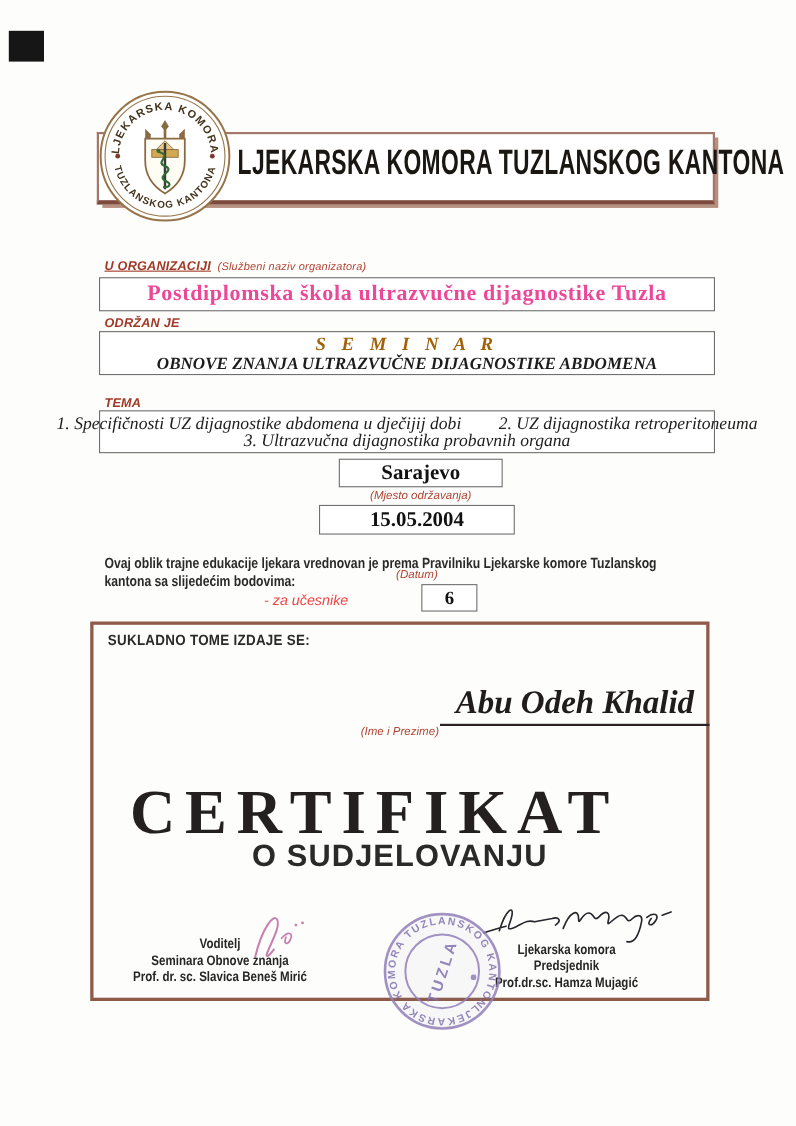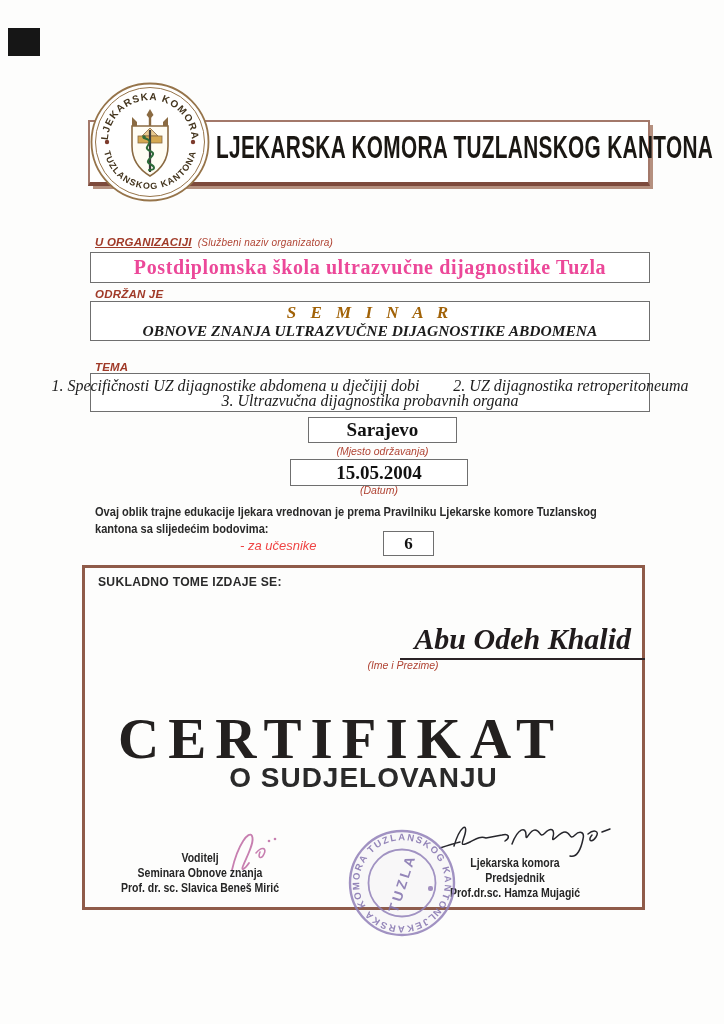--- a/index.html
+++ b/index.html
@@ -43,21 +43,21 @@
   .points-value{font-size:17px;font-weight:bold;color:#111;}
 
   
   .bigbox{left:82px;top:565px;width:563px;height:345px;border:3px solid #8f5b49;
           box-sizing:border-box;background:transparent;}
   .sukladno{left:98px;top:574px;font-size:13.5px;font-weight:bold;color:#2a2a2a;
             transform:scaleX(.9);transform-origin:left top;letter-spacing:.3px;}
   .name-row{left:82px;top:622px;width:563px;text-align:right;}
   .name{display:inline-block;font-family:"Liberation Serif",serif;font-weight:bold;font-style:italic;
         font-size:30px;color:#201b1c;border-bottom:2.5px solid #2b2326;padding:0 14px 2px 14px;}
-  .name-cap{left:82px;top:659px;width:642px;}
+  .name-cap{left:82px;top:659px;width:563px;}
   .cert-title{left:82px;top:706px;width:508px;text-align:center;font-family:"Liberation Serif",serif;
         font-weight:bold;font-size:57px;letter-spacing:9px;text-indent:9px;color:#23201f;}
   .cert-sub{left:82px;top:762px;width:563px;text-align:center;font-size:28px;font-weight:600;
         letter-spacing:1px;color:#2a2a2a;}
 
   
   .sig-block{font-size:12.5px;font-weight:bold;line-height:15px;color:#262626;text-align:center;
              transform:scaleX(.84);transform-origin:center top;}
   .sig-left{left:100px;top:851px;width:200px;}
   .sig-right{left:420px;top:856px;width:190px;}
@@ -127,21 +127,21 @@
   </div>
 
   <div class="abs fieldbox" style="left:308px;top:417px;width:149px;height:26px;">
     <div class="serif place-date">Sarajevo</div>
   </div>
   <div class="abs red-cap" style="left:290px;top:445px;width:185px;">(Mjesto održavanja)</div>
 
   <div class="abs fieldbox" style="left:290px;top:459px;width:178px;height:27px;">
     <div class="serif place-date">15.05.2004</div>
   </div>
-  <div class="abs red-cap" style="left:290px;top:484px;width:178px;">(Datum)</div>
+  <div class="abs red-cap" style="left:290px;top:516px;width:178px;">(Datum)</div>
 
   <div class="abs paragraph">Ovaj oblik trajne edukacije ljekara vrednovan je prema Pravilniku Ljekarske komore Tuzlanskog kantona sa slijedećim bodovima:</div>
   <div class="abs points-label">- za učesnike</div>
   <div class="abs fieldbox points-box">
     <div class="serif points-value">6</div>
   </div>
 
   <div class="abs bigbox"></div>
   <div class="abs sukladno">SUKLADNO TOME IZDAJE SE:</div>
 

